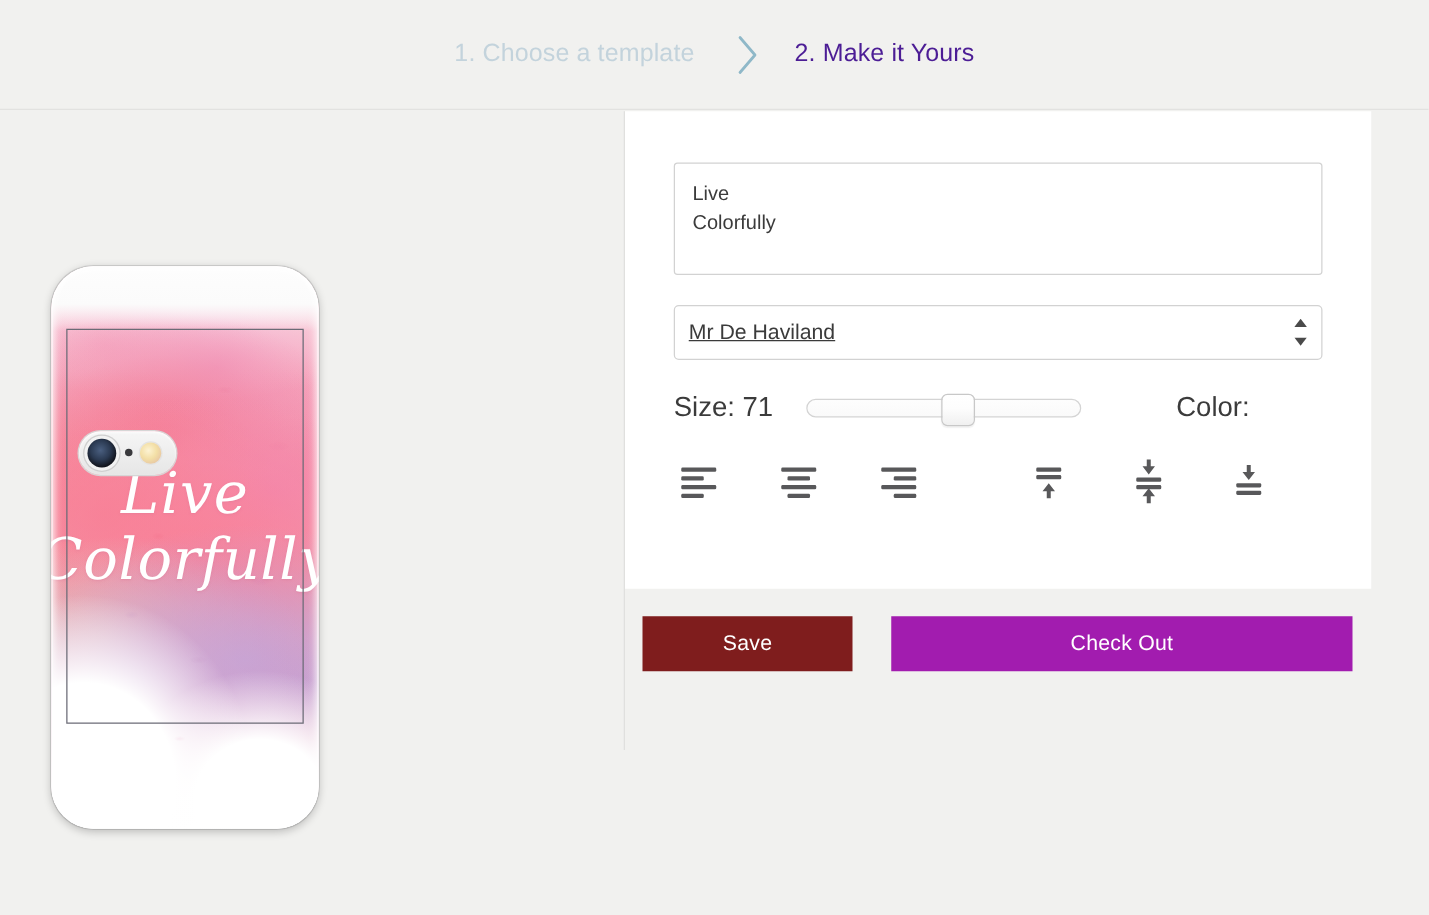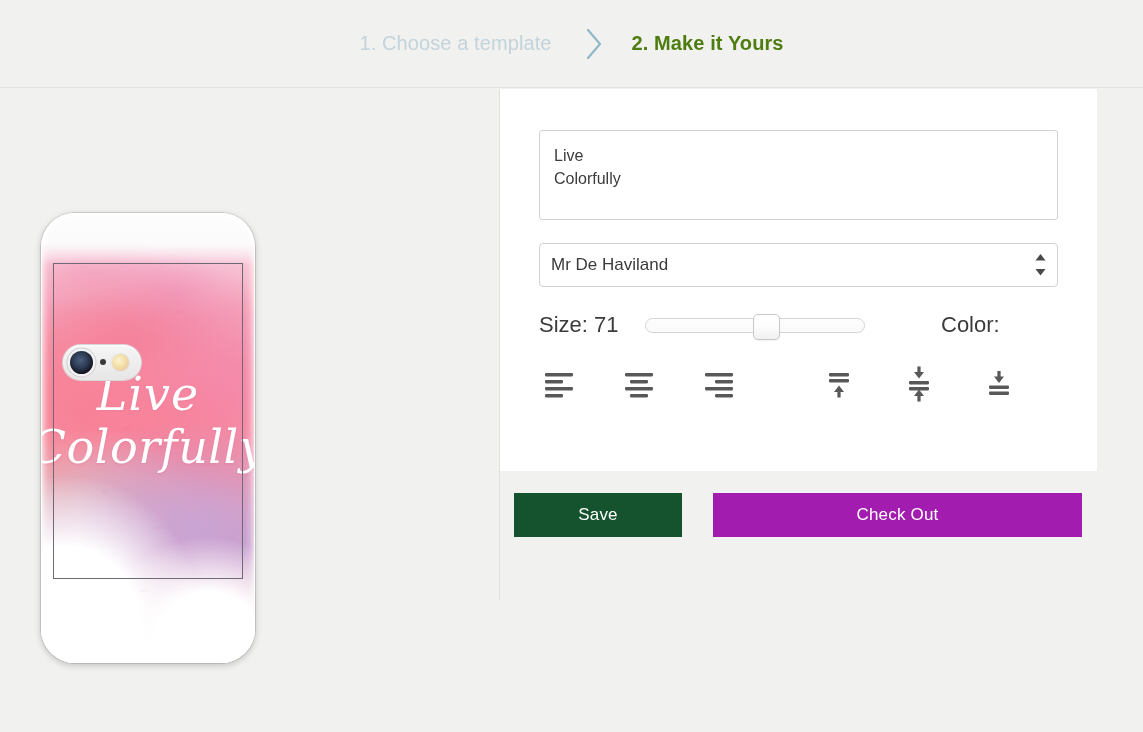--- a/index.html
+++ b/index.html
@@ -37,22 +37,22 @@
   }
   .step {
     font-size: 20px;
     letter-spacing: 0.1px;
     white-space: nowrap;
   }
   .step-inactive {
     color: #c3d3dc;
   }
   .step-active {
-    color: #4d7c0f;
-    font-weight: 700;
+    color: #4c1d95;
+    font-weight: 400;
   }
   .step-sep {
     margin: 0 26px 0 30px;
     display: inline-flex;
     align-items: center;
     justify-content: center;
     width: 24px;
     height: 40px;
   }
   .step-sep svg { display: block; }
@@ -253,20 +253,21 @@
     height: 44px;
     box-sizing: border-box;
     border: 1px solid #d2d2d2;
     border-radius: 4px;
     background: #fff;
     padding: 0 34px 0 11px;
     font-family: "Liberation Sans", sans-serif;
     font-size: 17px;
     color: #3b3b3b;
     line-height: 42px;
+    text-decoration: underline;
   }
   .select-arrows {
     position: absolute;
     right: 12px; top: 11px;
     width: 11px; height: 22px;
     display: flex;
     flex-direction: column;
     align-items: center;
     justify-content: space-between;
     pointer-events: none;
@@ -344,21 +345,21 @@
     border: none;
     color: #ffffff;
     font-family: "Liberation Sans", sans-serif;
     font-size: 17px;
     cursor: pointer;
     letter-spacing: 0.2px;
   }
   .btn-save {
     left: 514px; top: 493px;
     width: 168px;
-    background: #14532d;
+    background: #7f1d1d;
   }
   .btn-checkout {
     left: 713px; top: 493px;
     width: 369px;
     background: #a21caf;
   }
 </style>
 </head>
 <body>
 

